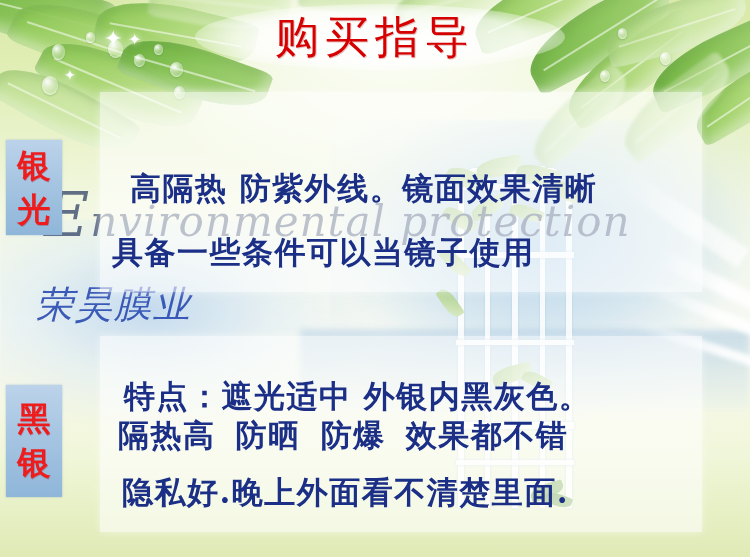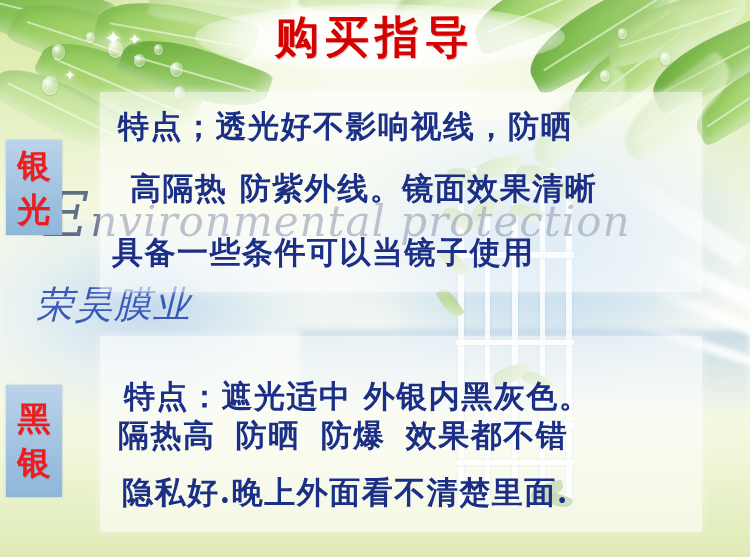--- a/index.html
+++ b/index.html
@@ -137,21 +137,21 @@
     width: 370px; height: 66px;
     border-radius: 50%;
     background: radial-gradient(ellipse at center, rgba(255,255,255,0.96) 0%, rgba(255,255,255,0.75) 55%, rgba(255,255,255,0.0) 85%);
   }
   .title {
     position: absolute;
     left: 0; top: 8px;
     width: 750px;
     text-align: center;
     font-family: "DejaVu Serif", "Liberation Serif", serif;
-    font-weight: 700;
+    font-weight: 400;
     font-size: 44px;
     letter-spacing: 6px;
     color: #d60000;
     text-shadow: 1px 1px 0 rgba(150,0,0,0.25);
   }
 
   
   .tag {
     position: absolute;
     width: 56px;
@@ -323,21 +323,20 @@
   <div class="title-plate"></div>
   <div class="title">购买指导</div>
 
   <div class="wm" id="wm-env"><span class="cap">E</span><span>nvironmental protection</span></div>
 
   <div class="wm" id="wm-brand">荣昊膜业</div>
 
   <div class="panel" id="panel-top"></div>
   <div class="panel" id="panel-bottom"></div>
 
-  <div class="line kai" id="t-line-1">特点；透光好不影响视线，防晒</div>
   <div class="line kai" id="t-line-2">高隔热 防紫外线。镜面效果清晰</div>
   <div class="line kai" id="t-line-3">具备一些条件可以当镜子使用</div>
 
   <div class="line kai" id="b-line-1">特点：遮光适中  外银内黑灰色。</div>
   <div class="line kai" id="b-line-2">隔热高 防晒 防爆 效果都不错</div>
   <div class="line kai" id="b-line-3">隐私好.晚上外面看不清楚里面.</div>
 
   <div class="tag" id="tag-silver">
     <div class="tag-char">银</div>
     <div class="tag-char">光</div>

